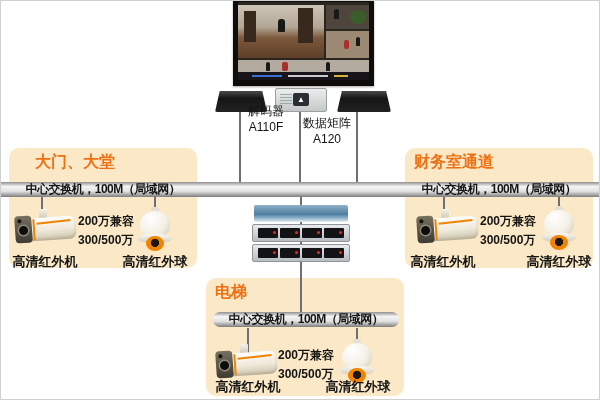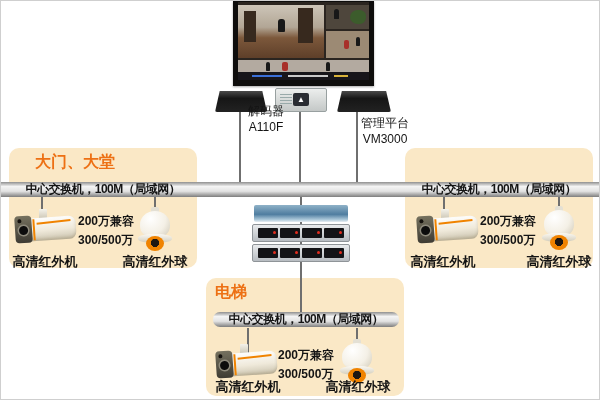--- a/index.html
+++ b/index.html
@@ -134,23 +134,23 @@
   <div class="devbox-grey" style="left:274px;top:87px;width:52px;height:24px;">
     <div class="vents"></div>
     <div class="emblem">▲</div>
   </div>
   <div class="devbox-black" style="left:336px;top:90px;width:54px;height:21px;"></div>
 
   <div class="dev-label" style="left:240px;top:102px;width:50px;">
     <span>解码器</span>
     <span>A110F</span>
   </div>
-  <div class="dev-label" style="left:356px;top:114px;width:56px;">
-    <span>管理平台</span>
-    <span>VM3000</span>
+  <div class="dev-label" style="left:298px;top:114px;width:56px;">
+    <span>数据矩阵</span>
+    <span>A120</span>
   </div>
 
   <div class="rack-top"></div>
   <div class="rack-unit" style="top:223px;">
     <div class="bay" style="left:5px;">
         <i></i>
       </div>
     <div class="bay" style="left:27px;">
         <i></i>
       </div>
@@ -194,20 +194,21 @@
   </div>
   <div class="dome" style="left:137px;top:206px;">
     <div class="d-cap"></div>
       <div class="d-ball"></div>
       <div class="d-collar"></div>
       <div class="d-lens"></div>
   </div>
   <div class="cam-label" style="left:8px;top:252px;width:72px;">高清红外机</div>
   <div class="cam-label" style="left:118px;top:252px;width:72px;">高清红外球</div>
 
+  <div class="zone-title" style="left:413px;top:151px;">财务室通道</div>
   <div class="bullet" style="left:416px;top:208px;">
     <div class="b-mount"></div>
     <div class="b-body">
       <div class="b-stripe-v"></div>
         <div class="b-stripe-h"></div>
     </div>
     <div class="b-front">
       <div class="b-led"></div>
         <div class="b-lens"></div>
     </div>

